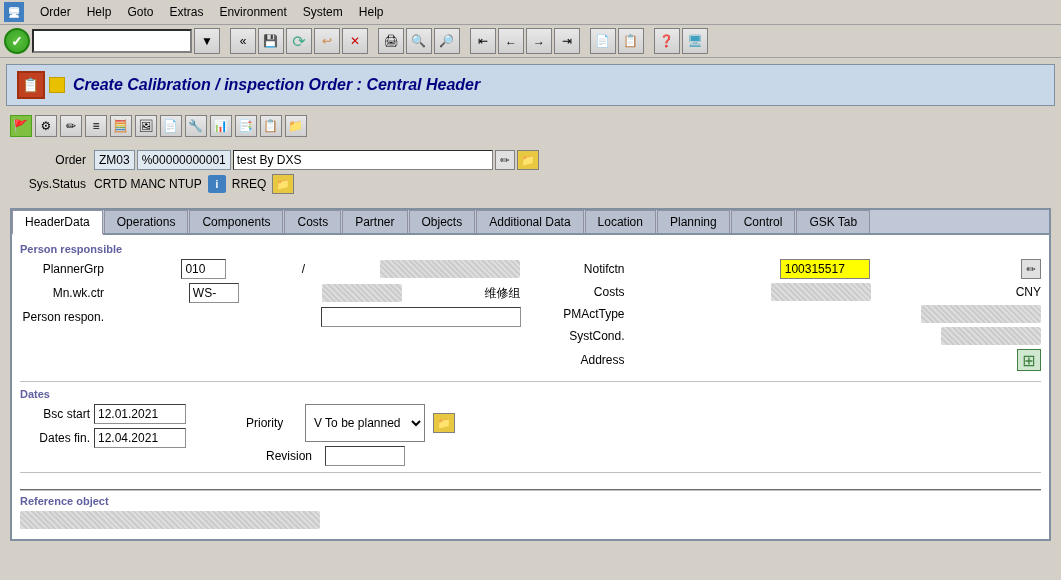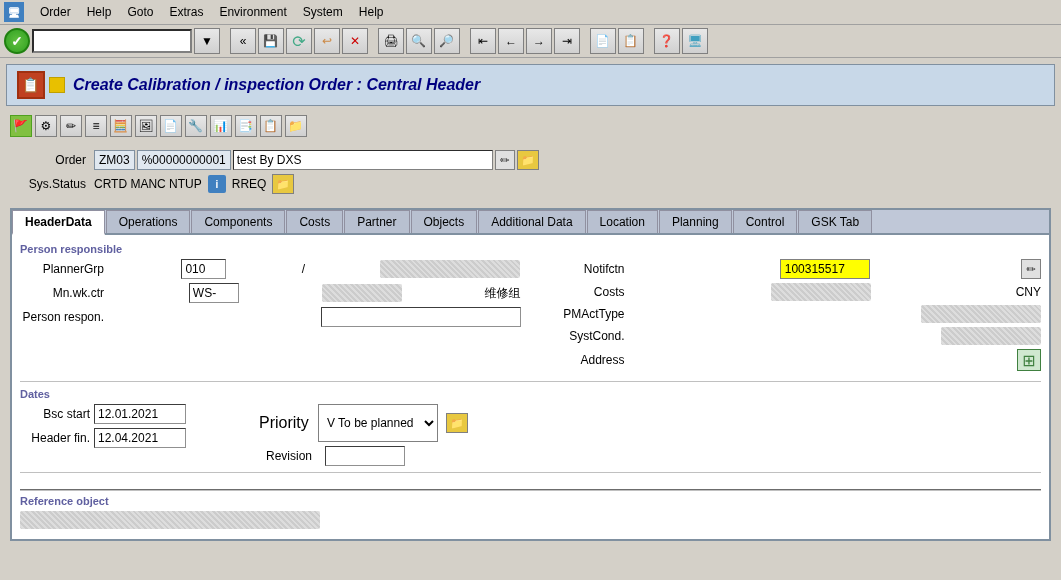--- a/index.html
+++ b/index.html
@@ -141,21 +141,21 @@
       cursor: pointer;
       background: #b8c0d0;
       font-size: 12px;
       color: #000;
       margin-right: 1px;
     }
     .tab.active {
       background: white;
       border-bottom: 2px solid white;
       margin-bottom: -2px;
-      font-weight: bold;
+      font-weight: normal;
     }
 
     
     .content-area {
       padding: 8px;
       background: white;
     }
 
     
     .section-label {
@@ -198,21 +198,21 @@
     .dates-row { display: flex; gap: 40px; }
     .date-group { display: flex; align-items: center; gap: 4px; }
     .date-label { font-size: 12px; width: 70px; text-align: right; }
     .date-input {
       height: 20px; border: 1px inset #909090; padding: 0 3px; font-size: 12px;
       background: white; width: 92px;
     }
 
     
     .priority-group { display: flex; align-items: center; gap: 4px; }
-    .priority-label { font-size: 16px; width: 55px; margin-left: 13px; }
+    .priority-label { font-size: 12px; width: 55px; }
     .priority-select {
       height: 38px; border: 1px solid #808080; font-size: 12px;
       background: white; padding: 0 4px; min-width: 120px;
     }
     .revision-label { font-size: 12px; width: 55px; margin-left: 20px; }
     .revision-input {
       height: 20px; border: 1px inset #909090; padding: 0 3px; font-size: 12px;
       background: white; width: 80px;
     }
 
@@ -396,21 +396,21 @@
       <div class="dates-section">
         <div class="dates-header">Dates</div>
         <div class="dates-row">
 
           <div style="display:flex;flex-direction:column;gap:4px;">
             <div class="date-group">
               <span class="date-label">Bsc start</span>
               <input class="date-input" type="text" value="12.01.2021" style="">
             </div>
             <div class="date-group">
-              <span class="date-label">Header fin.</span>
+              <span class="date-label">Dates fin.</span>
               <input class="date-input" type="text" value="12.04.2021" style="">
             </div>
           </div>
 
           <div style="display:flex;flex-direction:column;gap:4px;margin-left:20px;">
             <div class="priority-group">
               <span class="priority-label">Priority</span>
               <select class="priority-select">
                 <option>V To be planned</option>
               </select>

